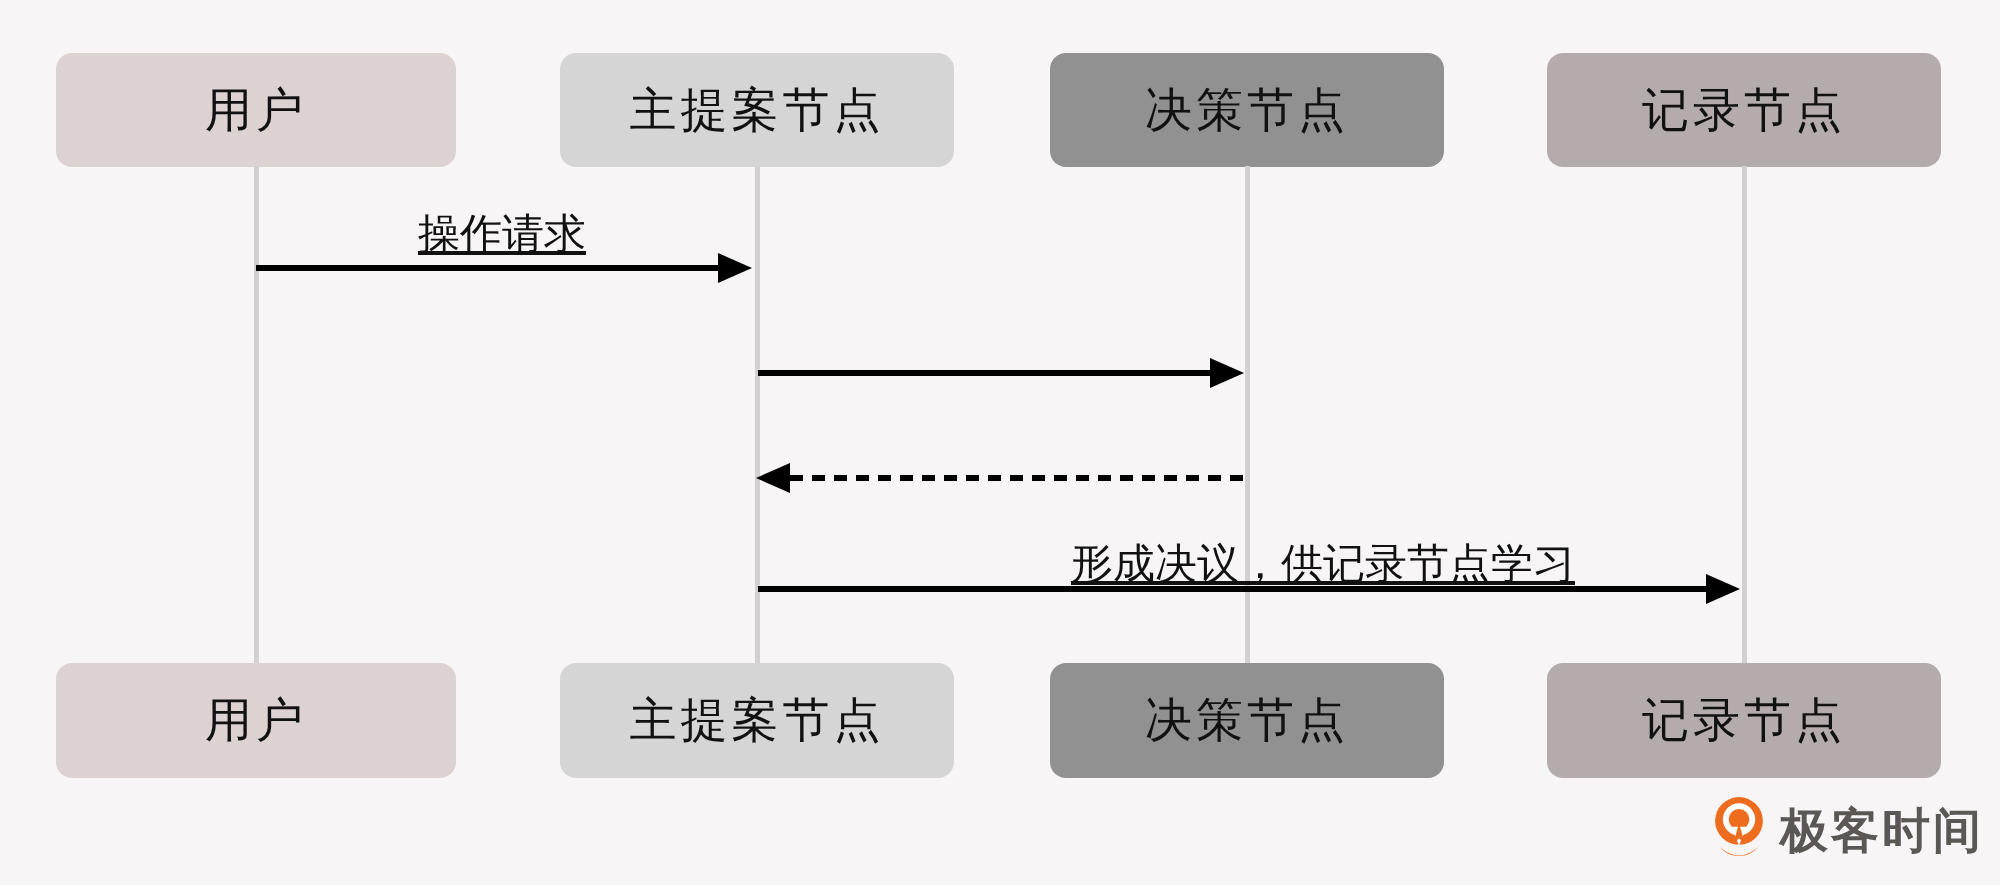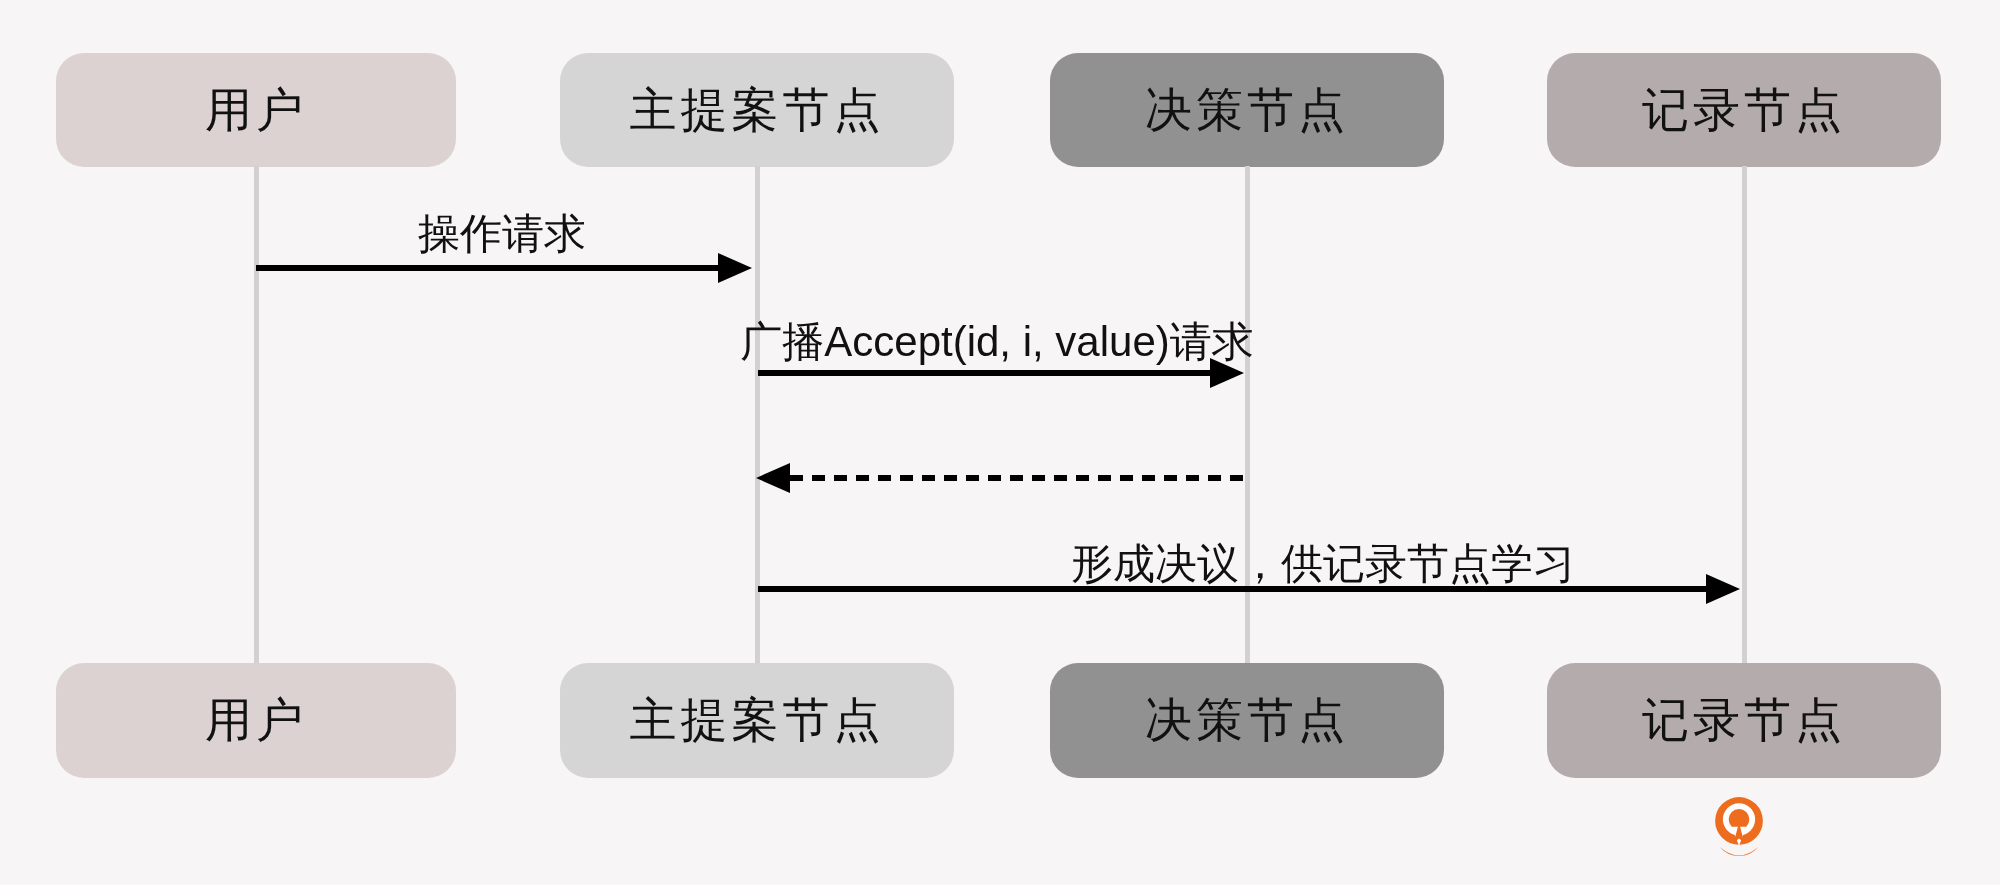--- a/index.html
+++ b/index.html
@@ -8,37 +8,38 @@
     font-family:"Liberation Sans", sans-serif;
     background:#f7f5f5;
   }
   .stage{
     position:relative;width:2000px;height:885px;overflow:hidden;
     background:#f7f5f5;
   }
   .actor{
     position:absolute;
     height:114px;
-    border-radius:28px;
+    border-radius:16px;
     display:flex;align-items:center;justify-content:center;
     font-size:47px;
     letter-spacing:4px;
     color:#111;
   }
   .lifeline{
     position:absolute;
     width:5px;
     background:#d2d0d0;
   }
   .msg-label{
     position:absolute;
     transform:translateX(-50%);
     white-space:nowrap;
     font-size:42px;
     color:#111;
+    text-decoration:underline;
   }
   .msg-line{
     position:absolute;
     height:6px;
     background:#000;
   }
   .msg-line.dashed{
     background:repeating-linear-gradient(to right,#000 0 13px,rgba(0,0,0,0) 13px 22px);
   }
   .arrow-head{
@@ -81,21 +82,20 @@
 
   <div class="lifeline" style="left:254px;top:166px;height:498px;"></div>
   <div class="lifeline" style="left:755px;top:166px;height:498px;"></div>
   <div class="lifeline" style="left:1245px;top:166px;height:498px;"></div>
   <div class="lifeline" style="left:1742px;top:166px;height:498px;"></div>
 
   <div class="msg-label" style="left:502px;top:206px;">操作请求</div>
   <div class="msg-line" style="left:256px;top:265px;width:464px;"></div>
   <div class="arrow-head right" style="left:718px;top:253px;"></div>
 
-  <div class="msg-label" style="left:997px;top:314px;">广播Accept(id, i, value)请求</div>
   <div class="msg-line" style="left:758px;top:370px;width:454px;"></div>
   <div class="arrow-head right" style="left:1210px;top:358px;"></div>
 
   <div class="msg-line dashed" style="left:790px;top:475px;width:454px;"></div>
   <div class="arrow-head left" style="left:756px;top:463px;"></div>
 
   <div class="msg-label" style="left:1287px;top:536px;margin-left:36px;">形成决议，供记录节点学习</div>
   <div class="msg-line" style="left:758px;top:586px;width:950px;"></div>
   <div class="arrow-head right" style="left:1706px;top:574px;"></div>
 
@@ -113,15 +113,16 @@
   </div>
 
   <div class="brand">
     <svg width="54" height="70" viewBox="0 0 100 132">
       <circle cx="50" cy="47" r="45" fill="#ed6c1e"></circle>
       <circle cx="50" cy="44" r="25" fill="none" stroke="#ffffff" stroke-width="11"></circle>
       <polygon points="36,58 64,58 50,94" fill="#ffffff"></polygon>
       <polygon points="50,50 60,88 50,80 40,88" fill="#ed6c1e"></polygon>
       <path d="M14,96 Q50,128 86,96 Q72,113 50,113 Q28,113 14,96 Z" fill="#ed6c1e"></path>
     </svg>
+    <span class="brand-text">极客时间</span>
   </div>
 
 </div>
 
 </body></html>

